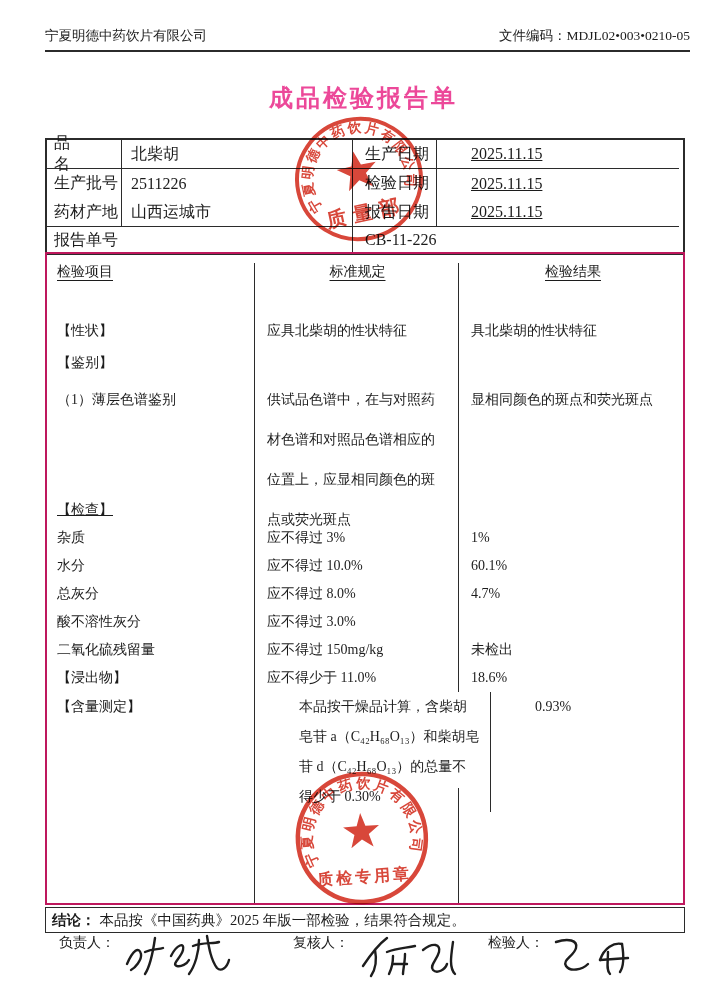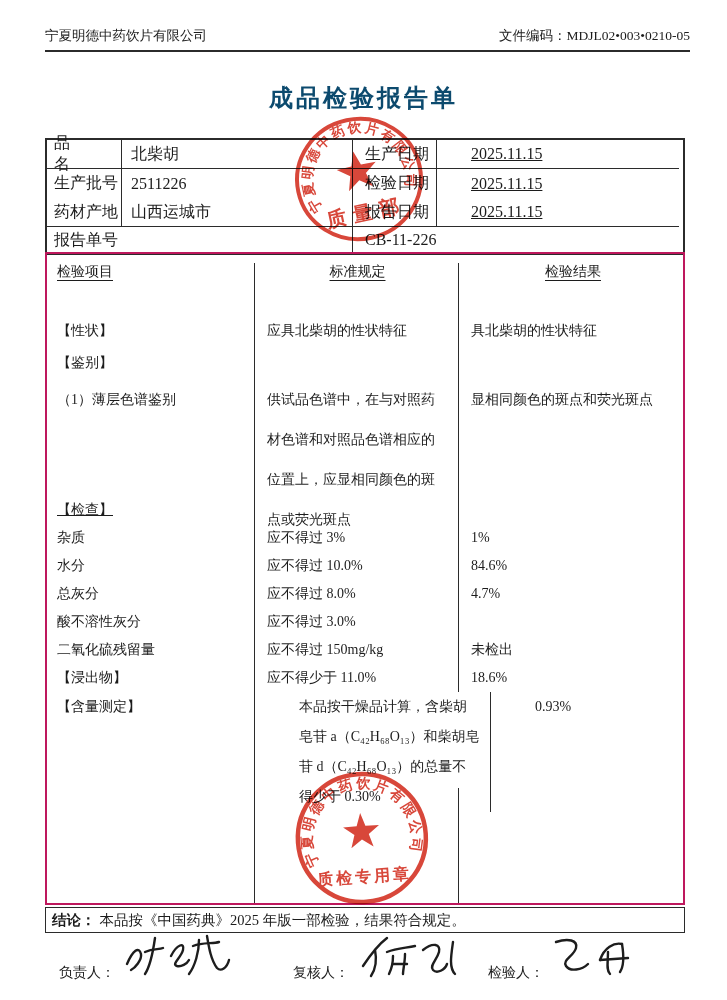--- a/index.html
+++ b/index.html
@@ -14,21 +14,21 @@
   .doc-header {
     position:absolute; left:45px; top:27px; width:645px;
     display:flex; justify-content:space-between; align-items:flex-end;
     font-size:13.5px; padding-bottom:5px; border-bottom:2px solid #2b2b2b;
   }
   .doc-code { font-family:"Liberation Serif","DejaVu Serif",serif; }
   
   .doc-title {
     position:absolute; left:0; top:82px; width:727px; text-align:center;
     font-family:"Liberation Sans","DejaVu Sans",sans-serif;
-    font-weight:bold; font-size:24px; letter-spacing:3px; color:#0c4a6e;
+    font-weight:bold; font-size:24px; letter-spacing:3px; color:#ec4899;
   }
   
   .info-table {
     position:absolute; left:45px; top:138px; width:640px; height:117px;
     border:2px solid #2b2b2b;
     display:grid;
     grid-template-columns:75px 231px 84px 242px;
     grid-template-rows:29px 29px 29px 26px;
     font-size:16px;
   }
@@ -63,21 +63,21 @@
   .r-assay { height:96px; line-height:30px;gap:32px; }
   .r-fill { flex:1; }
   
   .conclusion {
     position:absolute; left:45px; top:907px; width:640px; height:26px;
     border:1.5px solid #2b2b2b; display:flex; align-items:center;
     font-size:14.5px; padding-left:6px;
   }
   .conclusion b { font-family:"Liberation Sans","DejaVu Sans",sans-serif; margin-right:4px; }
   .sign-row { position:absolute; left:45px; top:932px; width:660px; height:60px; font-size:14px; }
-  .sign-group { position:absolute; top:2px; display:flex; align-items:flex-end; }
+  .sign-group { position:absolute; top:2px; display:flex; align-items:flex-start; }
   .sg1 { left:14px; } .sg2 { left:248px; } .sg3 { left:443px; }
   .sign-group svg { margin-left:4px; margin-top:-4px; }
   
   .stamp { position:absolute; mix-blend-mode:multiply; opacity:.93; }
   .stamp-top { left:274px; top:94px; transform:rotate(-12deg); }
   .stamp-bottom { left:282px; top:760px; transform:rotate(-4deg); }
   .stamp text { fill:var(--stamp, #d5392b); font-family:"Liberation Sans","DejaVu Sans",sans-serif; font-weight:bold; }
 </style>
 </head>
 <body>
@@ -146,21 +146,21 @@
 
     <div class="trow r-s">
       <div class="c1">杂质</div>
       <div class="c2">应不得过 3%</div>
       <div class="c3">1%</div>
     </div>
 
     <div class="trow r-s">
       <div class="c1">水分</div>
       <div class="c2">应不得过 10.0%</div>
-      <div class="c3">84.6%</div>
+      <div class="c3">60.1%</div>
     </div>
 
     <div class="trow r-s">
       <div class="c1">总灰分</div>
       <div class="c2">应不得过 8.0%</div>
       <div class="c3">4.7%</div>
     </div>
 
     <div class="trow r-s">
       <div class="c1">酸不溶性灰分</div>

